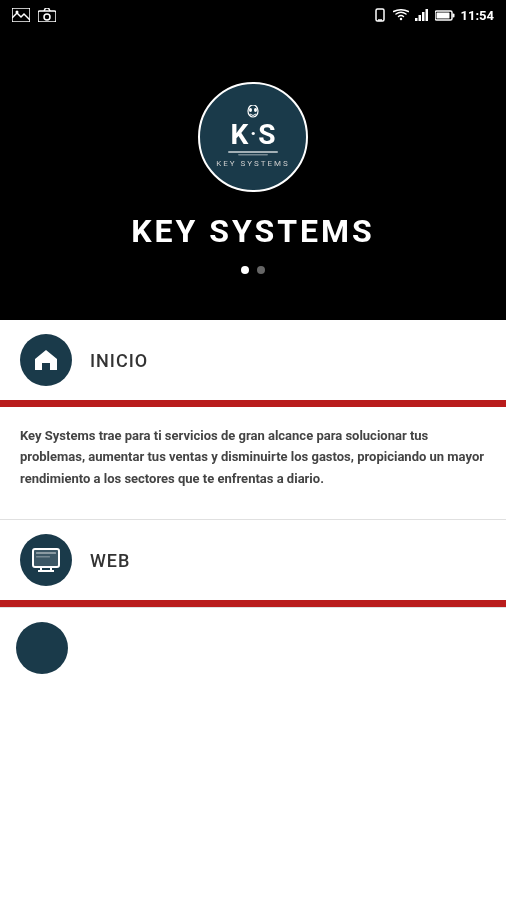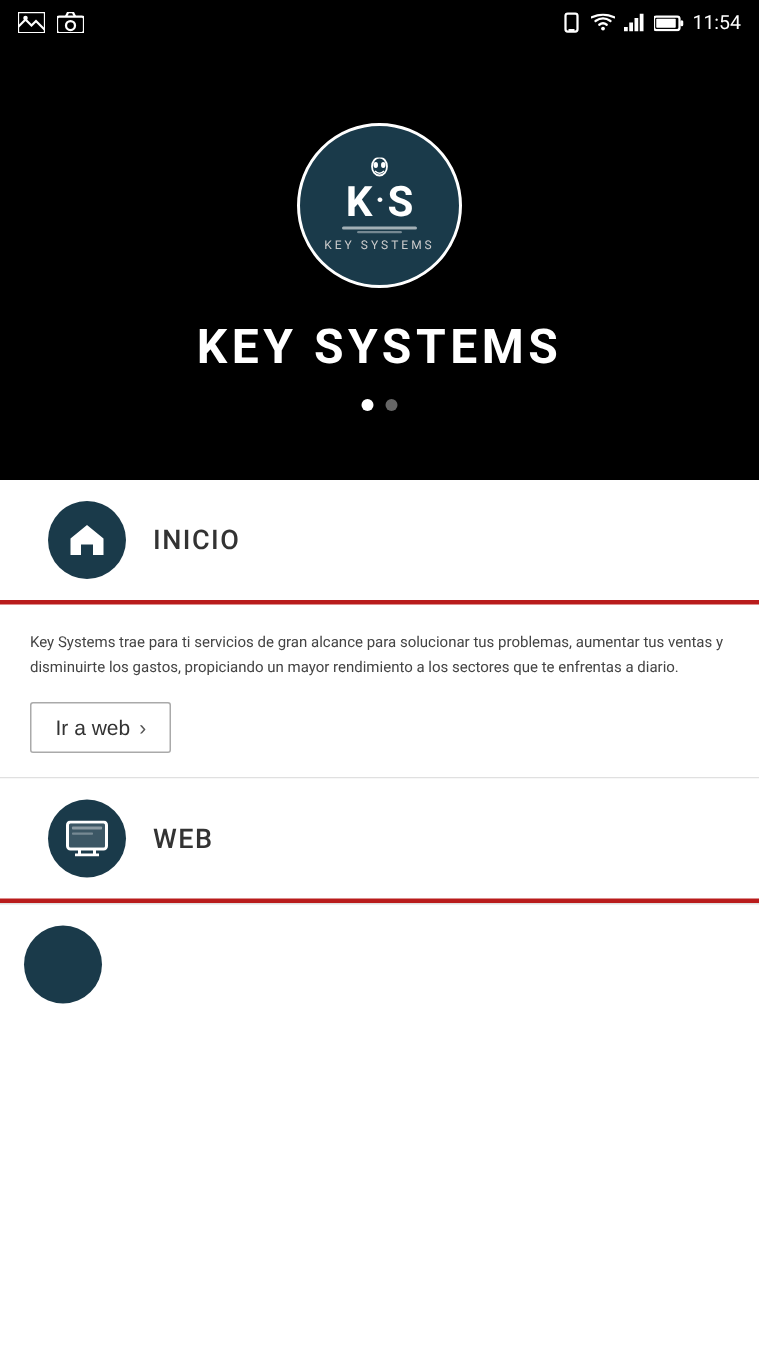--- a/index.html
+++ b/index.html
@@ -28,21 +28,21 @@
     .status-left {
       display: flex;
       gap: 8px;
       align-items: center;
     }
 
     .status-right {
       display: flex;
       gap: 6px;
       align-items: center;
-      font-weight: normal;
+      font-weight: bold;
       font-size: 13px;
     }
 
     
     .hero-banner {
       background: #000;
       display: flex;
       flex-direction: column;
       align-items: center;
       justify-content: center;
@@ -97,22 +97,22 @@
     }
 
     .dot-inactive {
       background: #666;
     }
 
     
     .section-item {
       display: flex;
       align-items: center;
-      padding: 14px 32px;
-      border-bottom: 3px solid #b91c1c;
+      padding: 14px 20px;
+      border-bottom: 7px solid #b91c1c;
       background: #fff;
     }
 
     .section-icon-circle {
       width: 52px;
       height: 52px;
       border-radius: 50%;
       background: #1a3a4a;
       display: flex;
       align-items: center;
@@ -132,24 +132,25 @@
       letter-spacing: 1px;
     }
 
     
     .content-area {
       padding: 18px 20px 16px;
       border-bottom: 1px solid #e0e0e0;
     }
 
     .content-text {
-      font-size: 10px;
+      font-size: 13px;
       color: #444;
       line-height: 1.65;
       margin-bottom: 14px;
+      font-weight: bold;
     }
 
     .content-cta {
       font-size: 14.5px;
       color: #444;
       margin-bottom: 16px;
     }
 
     .go-web-btn {
       display: inline-flex;
@@ -252,24 +253,20 @@
   <div class="section-icon-circle">
     <svg width="26" height="24" viewBox="0 0 26 24" fill="white">
       <path d="M13 2 L2 11 L2 22 L9 22 L9 15 L17 15 L17 22 L24 22 L24 11 Z" fill="white"></path>
     </svg>
   </div>
   <span class="section-label">INICIO</span>
 </div>
 
 <div class="content-area">
   <p class="content-text">Key Systems trae para ti servicios de gran alcance para solucionar tus problemas, aumentar tus ventas y disminuirte los gastos, propiciando un mayor rendimiento a los sectores que te enfrentas a diario.</p>
-  <button class="go-web-btn">
-    <span>Ir a web</span>
-    <span class="chevron">›</span>
-  </button>
 </div>
 
 <div class="section-item">
   <div class="section-icon-circle">
     <svg width="28" height="24" viewBox="0 0 28 24" fill="white">
       <rect x="1" y="1" width="26" height="18" rx="2" fill="none" stroke="white" stroke-width="2"></rect>
       <rect x="2" y="2" width="24" height="16" rx="1" fill="white" opacity="0.15"></rect>
       <line x1="9" y1="19" x2="9" y2="23" stroke="white" stroke-width="2"></line>
       <line x1="19" y1="19" x2="19" y2="23" stroke="white" stroke-width="2"></line>
       <line x1="6" y1="23" x2="22" y2="23" stroke="white" stroke-width="2"></line>

